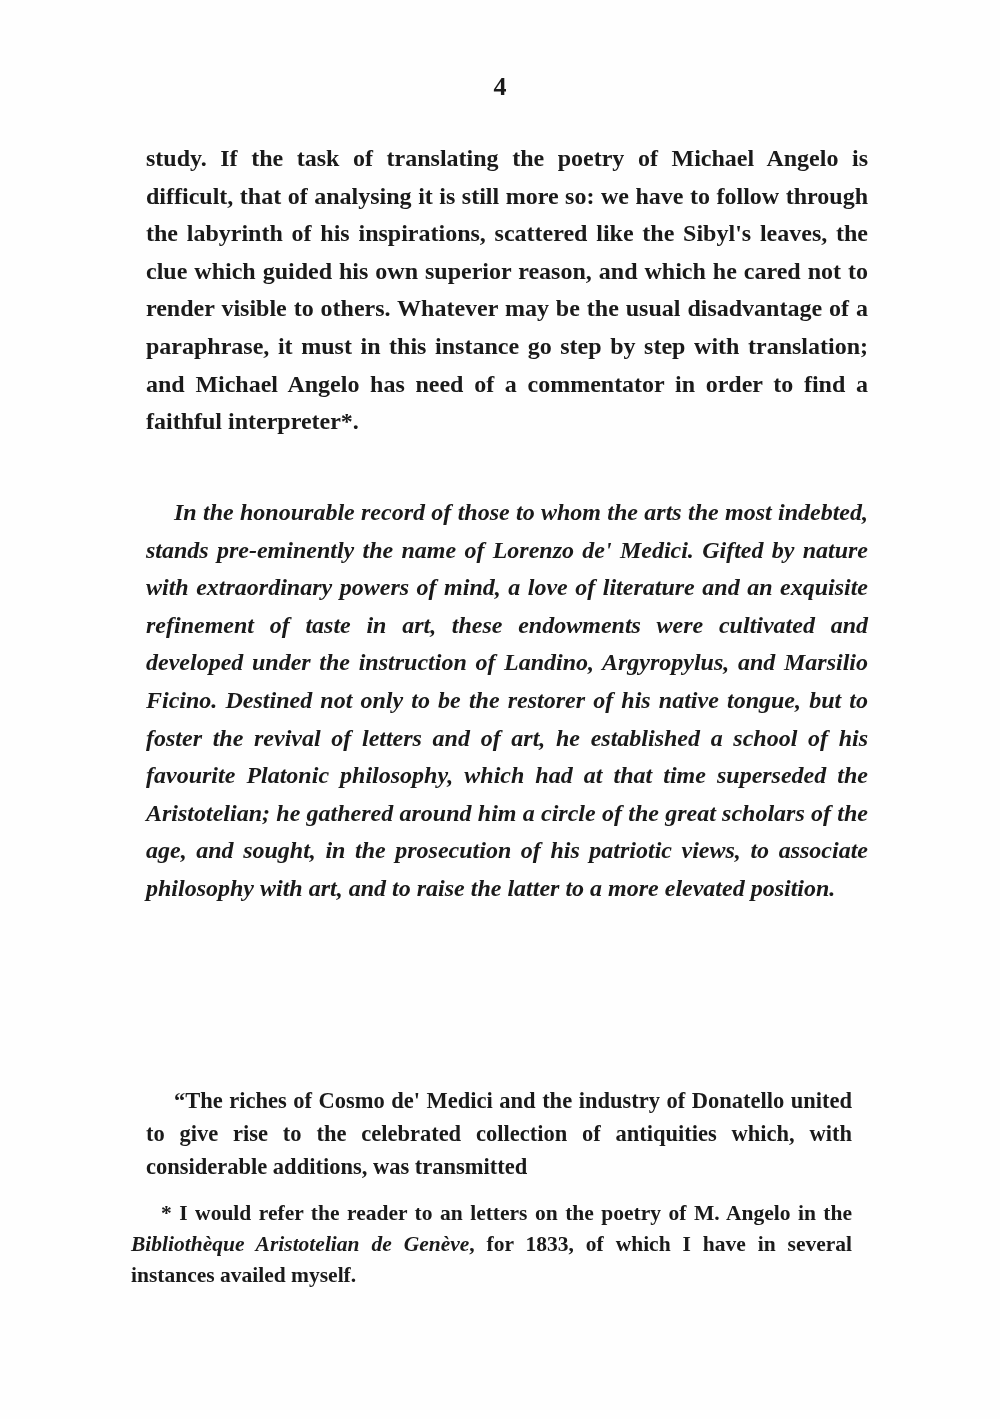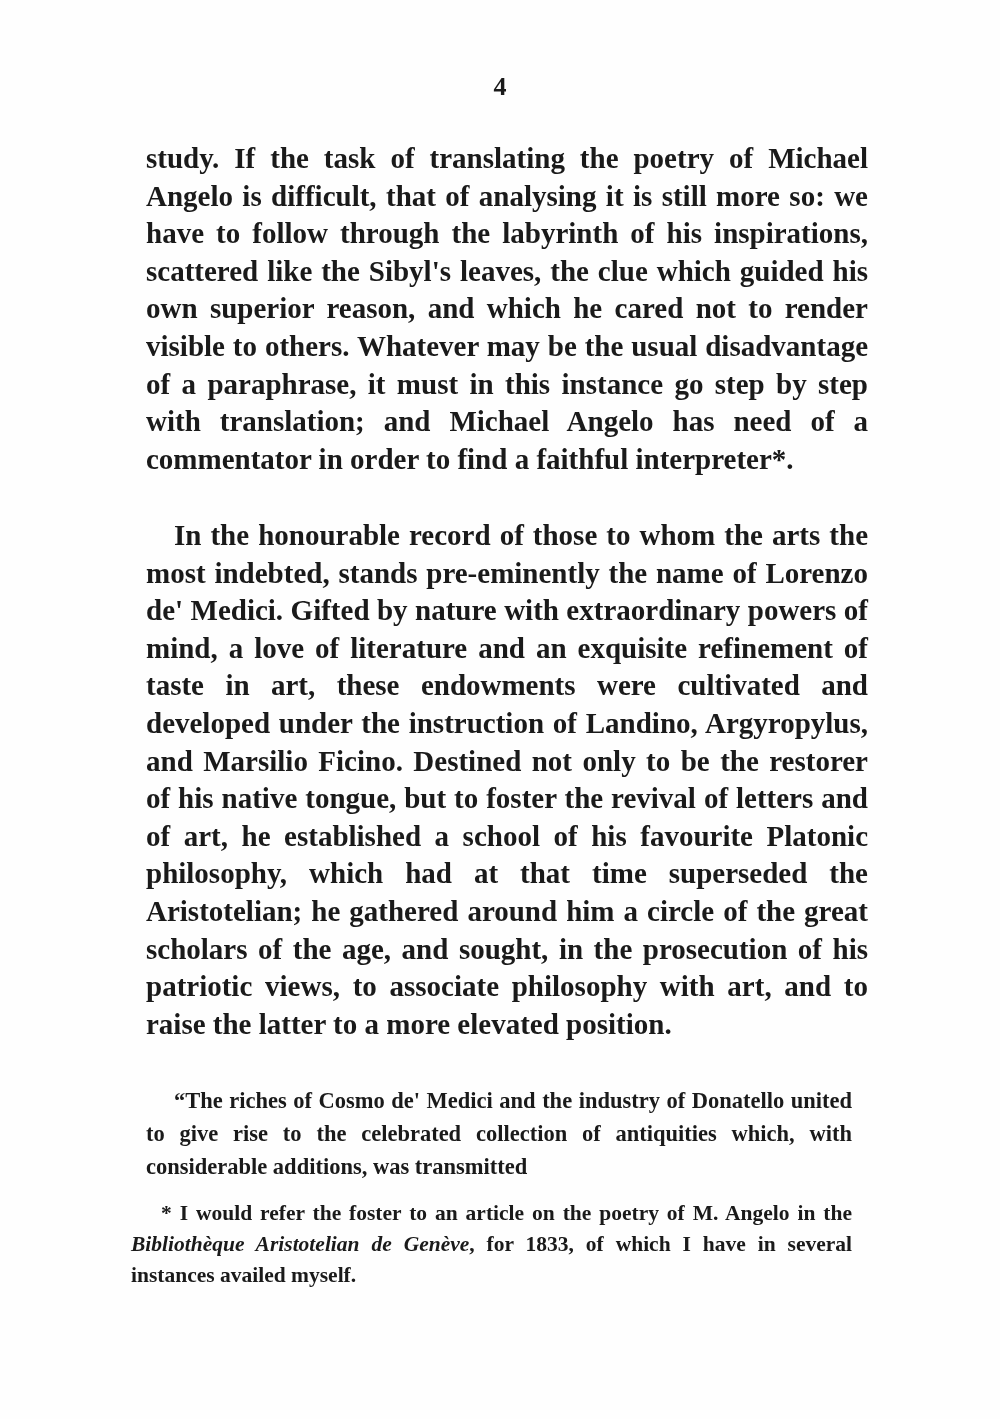--- a/index.html
+++ b/index.html
@@ -1,22 +1,22 @@
 <!DOCTYPE html>
 <html><head>
 <meta charset="utf-8">
 <style>
   html, body { margin:0; padding:0; background:#ffffff; }
   body { width:1000px; height:1419px; position:relative; overflow:hidden; }
   .page { position:absolute; left:0; top:0; width:1000px; height:1419px; background:#fefefe; color:#1a1a1a; font-family:"Liberation Serif", serif; }
   .pageno { position:absolute; top:72px; left:0; width:1000px; text-align:center; font-size:26px; font-weight:bold; }
-  .body-text { position:absolute; left:146px; width:722px; font-size:29px; line-height:37.6px; font-weight:bold; text-align:justify; }
+  .body-text { position:absolute; left:146px; width:722px; font-size:24px; line-height:37.6px; font-weight:bold; text-align:justify; }
   .body-text p { margin:0; }
   .p1 { top:140px; }
-  .p2 { top:517px; text-indent:28px; }
+  .p2 { top:494px; text-indent:28px;font-style:italic; }
   .quote { position:absolute; left:146px; top:1084px; width:706px; font-size:22.5px; line-height:33px; font-weight:bold; text-align:justify; text-indent:28px; }
   .footnote { position:absolute; left:131px; top:1198px; width:721px; font-size:21.5px; line-height:31px; font-weight:bold; text-align:justify; }
   .fn-first { text-indent:30px; }
   .it { font-style:italic; }
 </style>
 </head>
 <body>
 
 <div class="page">
   <div class="pageno">4</div>
@@ -25,15 +25,15 @@
     <p>study.  If the task of translating the poetry of Michael Angelo is difficult, that of analysing it is still more so: we have to follow through the labyrinth of his inspirations, scattered like the Sibyl's leaves, the clue which guided his own superior reason, and which he cared not to render visible to others. Whatever may be the usual disadvantage of a paraphrase, it must in this instance go step by step with translation; and Michael Angelo has need of a commentator in order to find a faithful interpreter*.</p>
   </div>
 
   <div class="body-text p2">
     <p>In the honourable record of those to whom the arts the most indebted, stands pre-eminently the name of Lorenzo de' Medici. Gifted by nature with extraordinary powers of mind, a love of literature and an exquisite refinement of taste in art, these endowments were cultivated and developed under the instruction of Landino, Argyropylus, and Marsilio Ficino. Destined not only to be the restorer of his native tongue, but to foster the revival of letters and of art, he established a school of his favourite Platonic philosophy, which had at that time superseded the Aristotelian; he gathered around him a circle of the great scholars of the age, and sought, in the prosecution of his patriotic views, to associate philosophy with art, and to raise the latter to a more elevated position.</p>
   </div>
 
   <div class="quote">“The riches of Cosmo de' Medici and the industry of Donatello united to give rise to the celebrated collection of antiquities which, with considerable additions, was transmitted</div>
 
   <div class="footnote">
-    <div class="fn-first"><span>* I would refer the foster to an article on the poetry of M. Angelo in the </span><span class="it">Bibliothèque Aristotelian de Genève</span><span>, for 1833, of which I have in several instances availed myself.</span></div>
+    <div class="fn-first"><span>* I would refer the reader to an letters on the poetry of M. Angelo in the </span><span class="it">Bibliothèque Aristotelian de Genève</span><span>, for 1833, of which I have in several instances availed myself.</span></div>
   </div>
 </div>
 
 </body></html>

